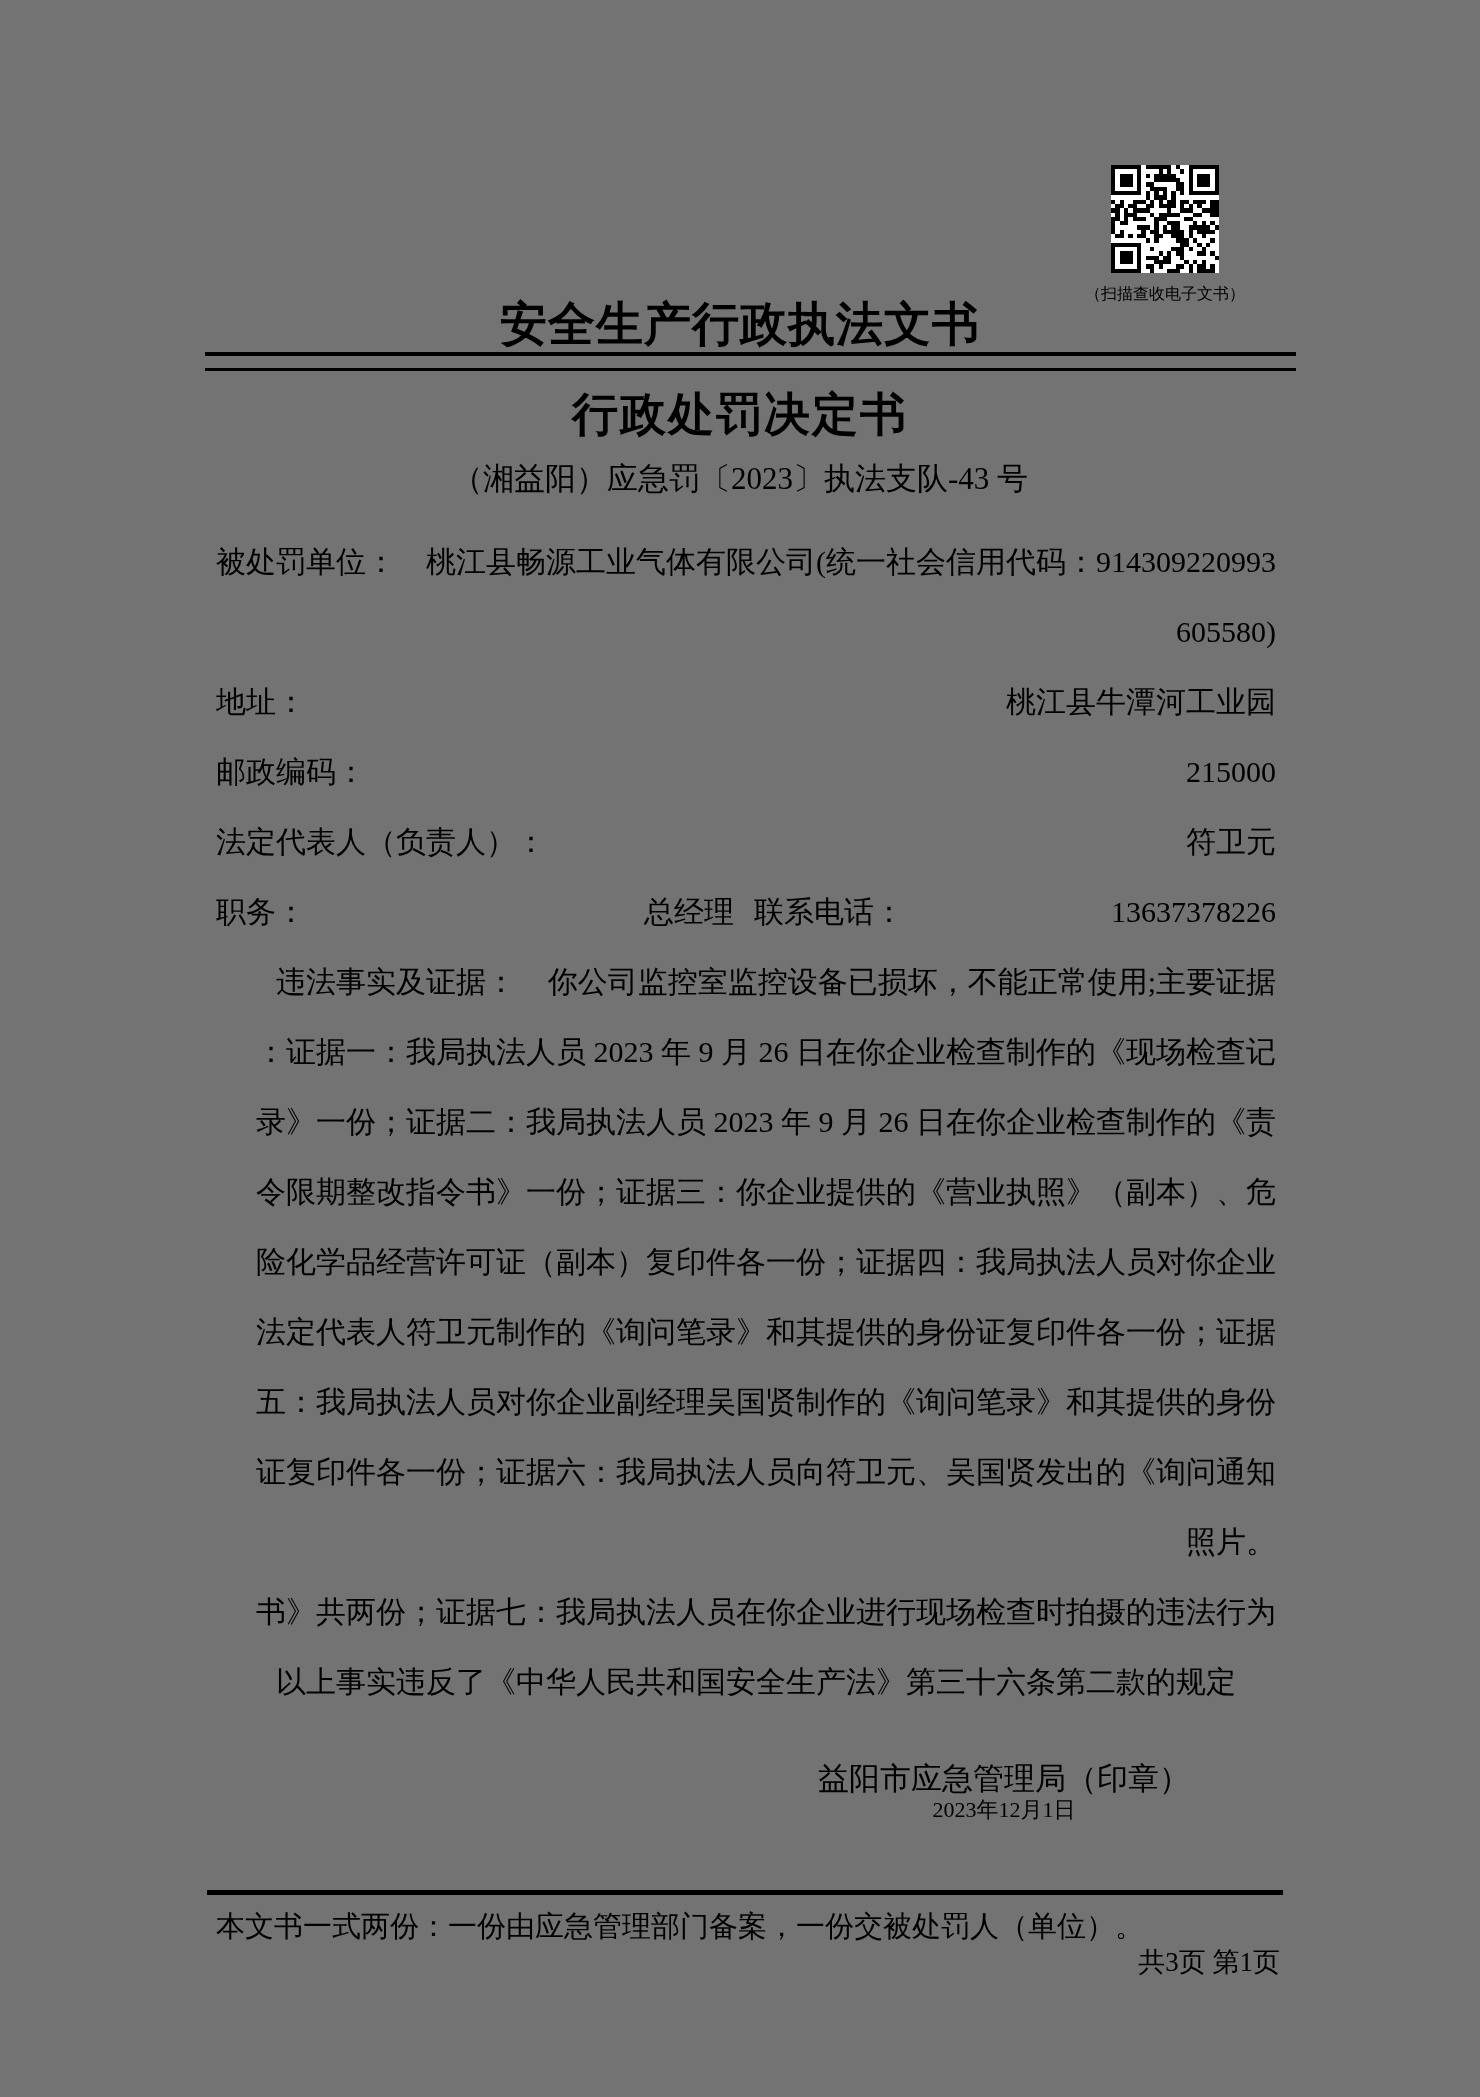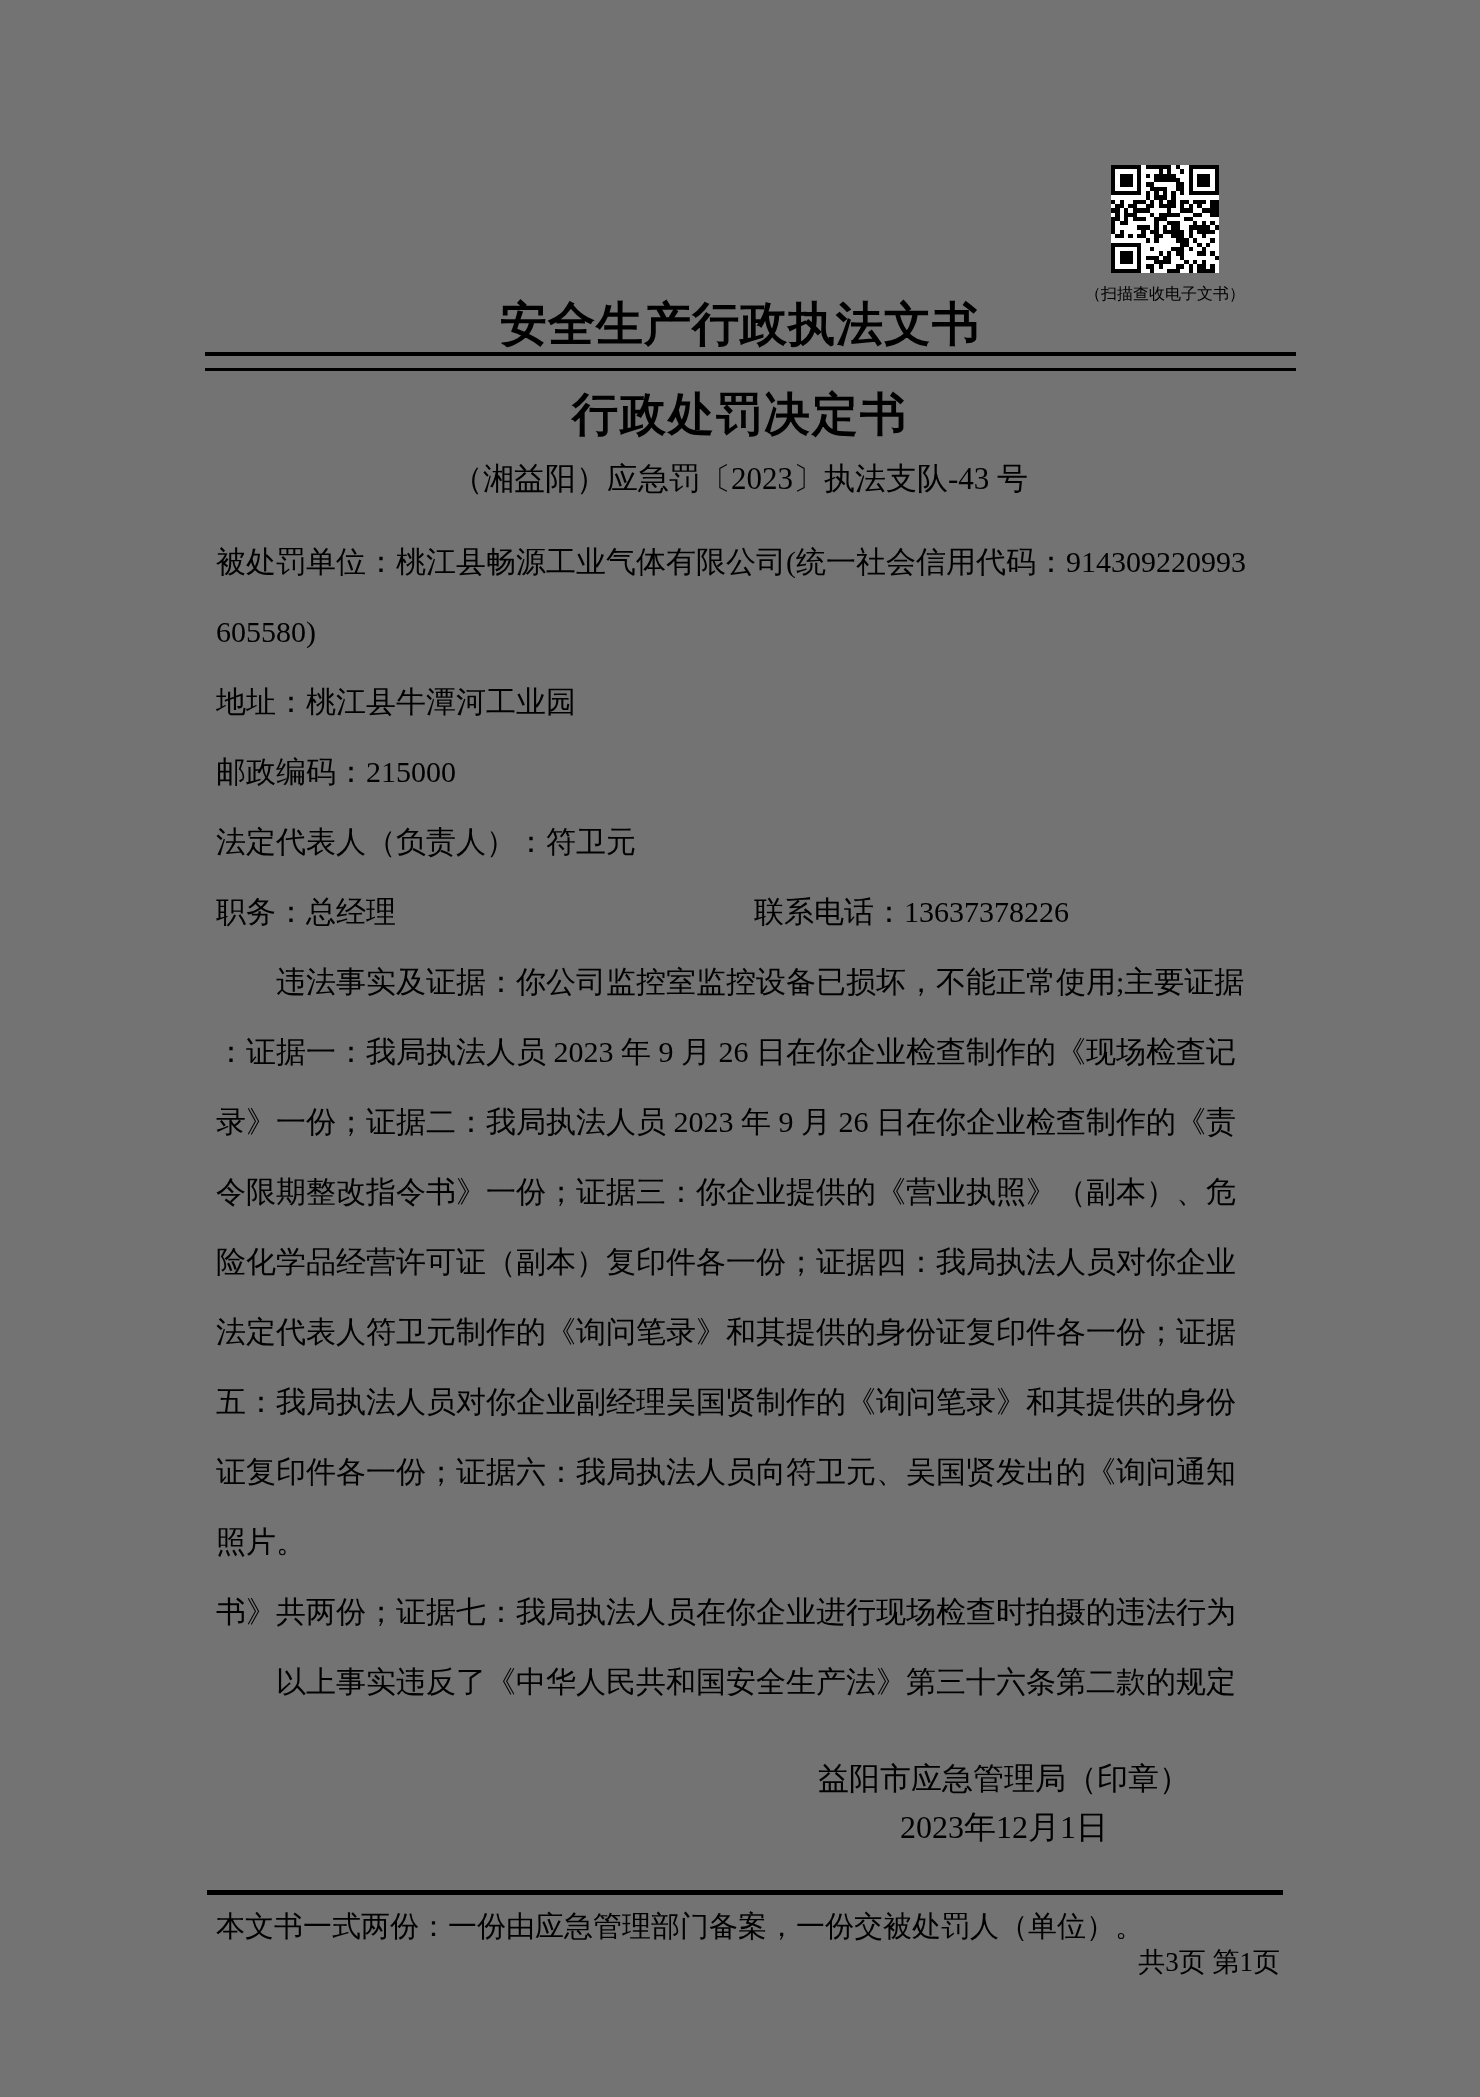--- a/index.html
+++ b/index.html
@@ -20,27 +20,27 @@
   .doc-category{position:absolute;top:293px;left:0;width:100%;text-align:center;
     font-size:47px;font-weight:bold;letter-spacing:1px;}
   .header-divider{position:absolute;top:352px;left:205px;width:1091px;height:12px;
     border-top:4px solid #000;border-bottom:3px solid #000;}
   .doc-title{position:absolute;top:384px;left:0;width:100%;text-align:center;
     font-size:46px;font-weight:bold;letter-spacing:2px;}
   .doc-number{position:absolute;top:458px;left:0;width:100%;text-align:center;font-size:31px;}
   
   .body-lines{position:absolute;top:545px;left:216px;width:1060px;}
   .line{height:70px;display:flex;align-items:flex-start;font-size:30px;white-space:pre;}
-  .part{line-height:34px;height:38px;box-sizing:content-box;}
+  .part{line-height:34px;height:38px;box-sizing:content-box;text-align:right;}
   .part.u{border-bottom:4px solid #737373;}
   .part.fill{flex:1 1 auto;}
   
   .signature{position:absolute;top:1764px;right:290px;text-align:center;}
   .sig-authority{font-size:31px;line-height:30px;}
-  .sig-date{margin-top:17px;font-size:32px;line-height:32px;}
+  .sig-date{font-size:22px;line-height:32px;}
   
   .footer-divider{position:absolute;top:1890px;left:207px;width:1076px;height:5px;background:#000;}
   .footer-note{position:absolute;top:1908px;left:216px;font-size:29px;line-height:36px;}
   .footer-page{position:absolute;top:1946px;right:200px;font-size:27px;line-height:32px;}
 </style>
 </head>
 <body>
 
 <div class="page">
 

